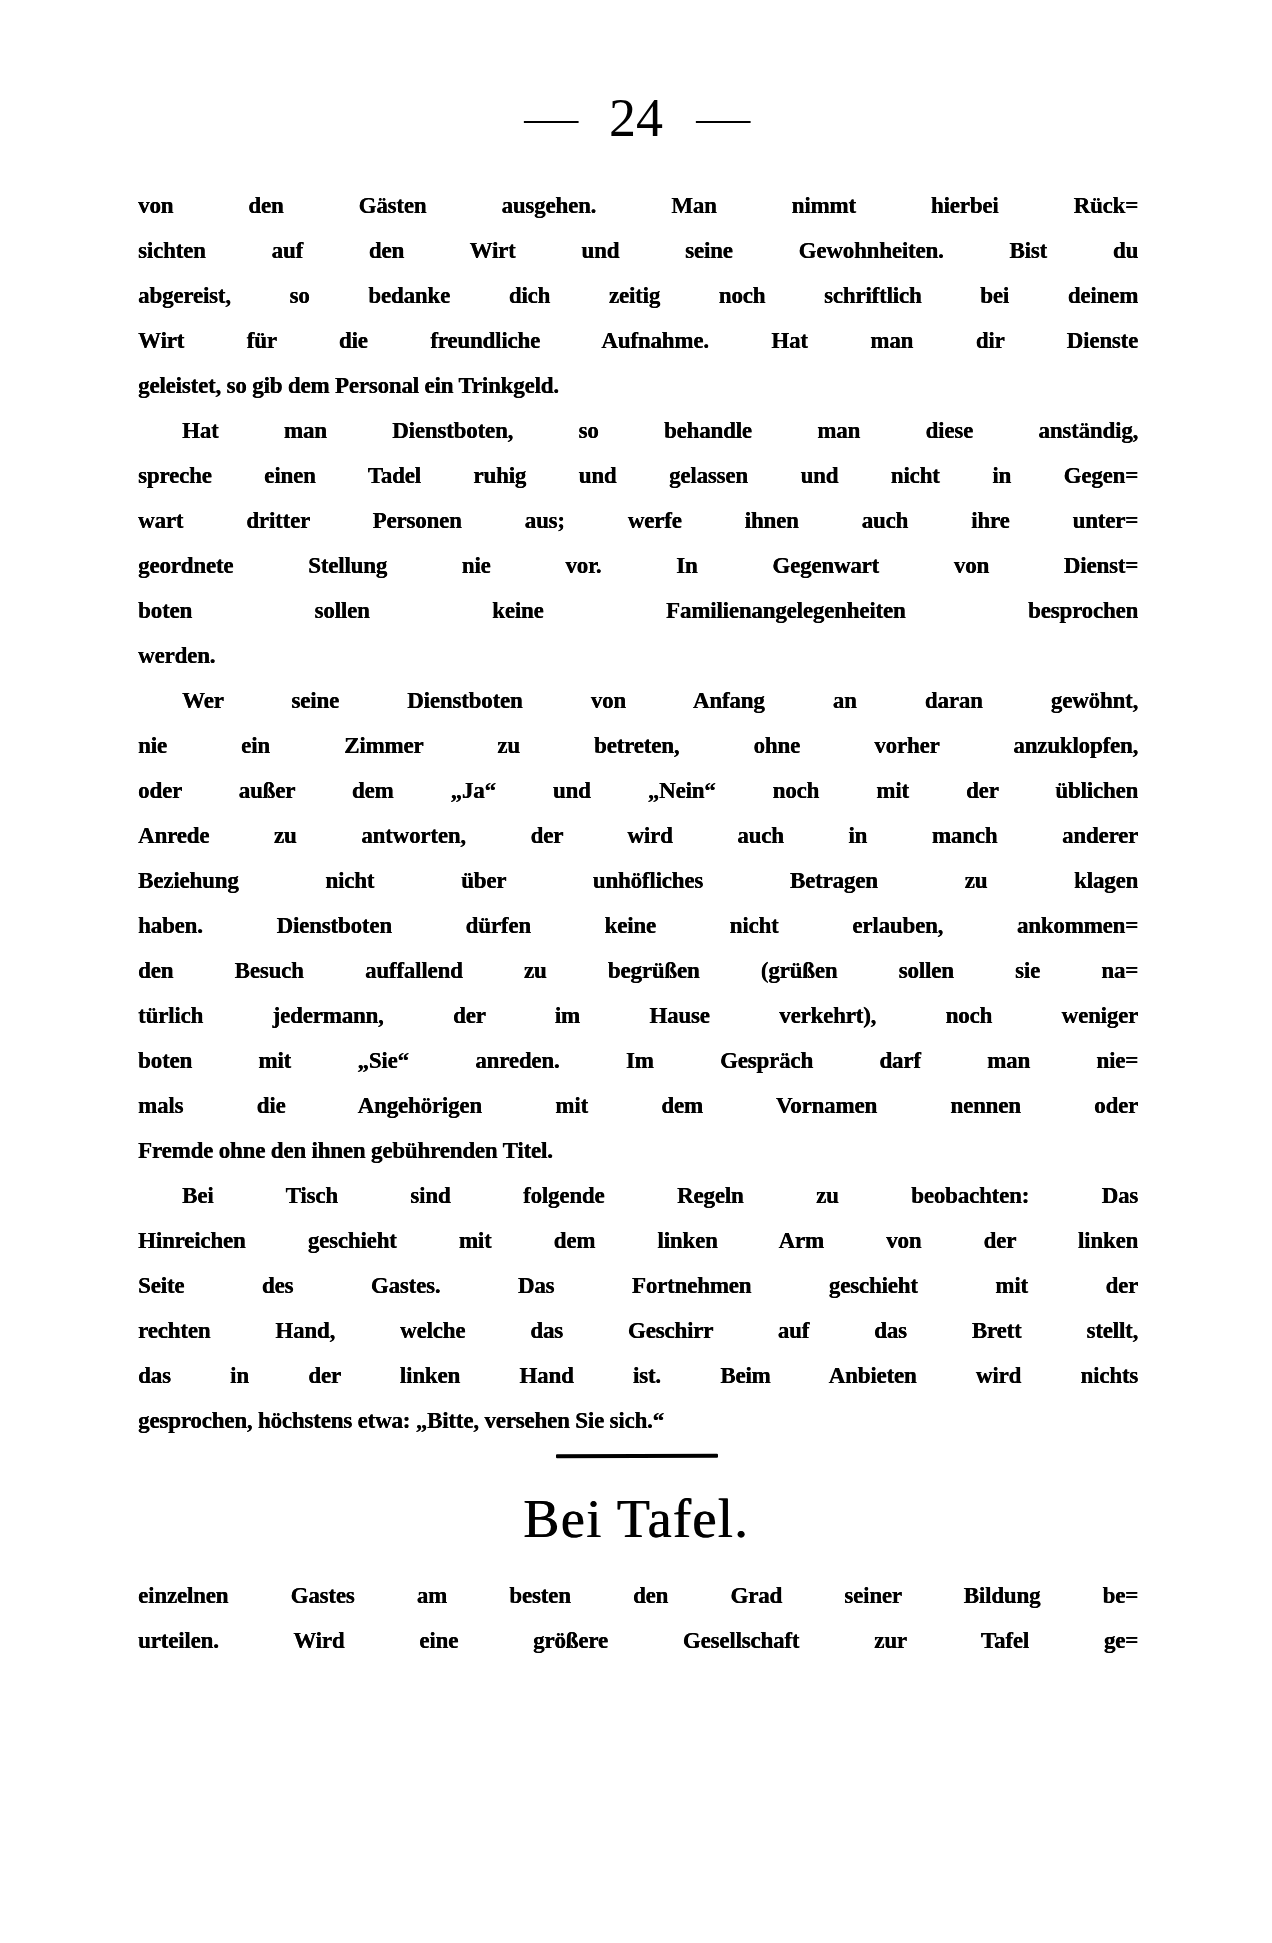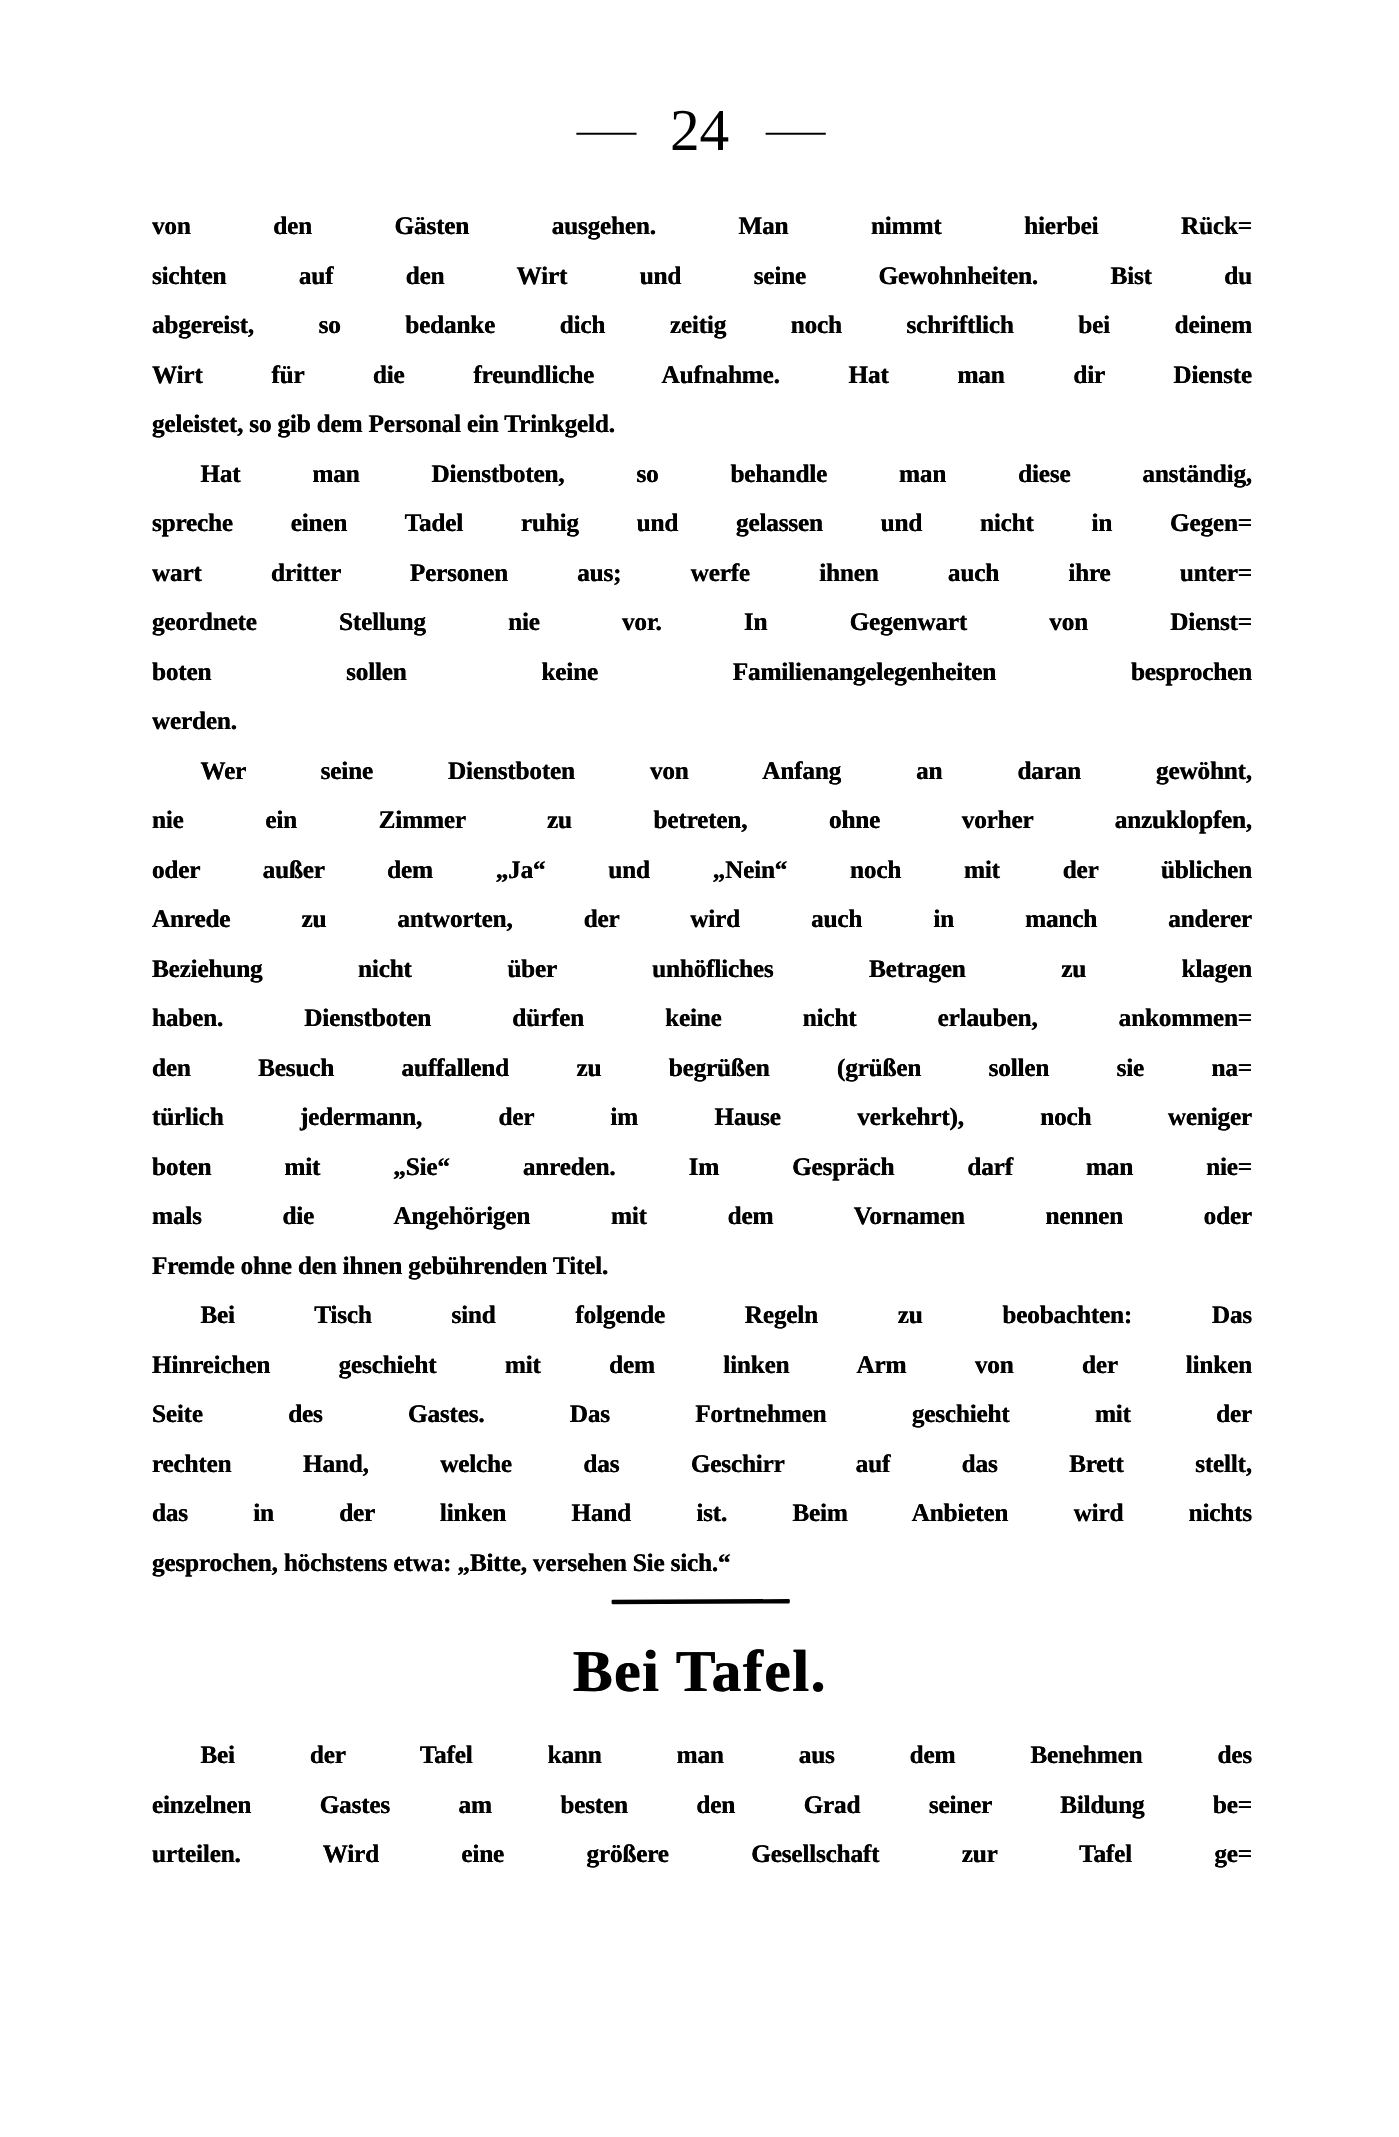--- a/index.html
+++ b/index.html
@@ -61,21 +61,21 @@
     background: #000;
     margin: 10px 0 0 556px;
     transform: rotate(-0.25deg);
     border-radius: 1px;
   }
   .heading {
     margin: 30px 0 0 0;
     text-align: center;
     font-size: 54px;
     line-height: 62px;
-    font-weight: 700;
+    font-weight: 400;
     letter-spacing: 1.5px;
     text-shadow: 0.8px 0 0 currentColor;
   }
   #body-section { margin-top: 24px; }
 </style>
 </head>
 <body>
 
 <div class="page">
 
@@ -123,19 +123,18 @@
         <div class="line last">gesprochen, höchstens etwa: „Bitte, versehen Sie sich.“</div>
       </div>
     </div>
 
   <div class="divider"></div>
 
   <div class="heading">Bei Tafel.</div>
 
   <div class="text-col" id="body-section">
       <div class="para">
-        <div class="line indent">Bei der Tafel kann man aus dem Benehmen des</div>
         <div class="line">einzelnen Gastes am besten den Grad seiner Bildung be=</div>
         <div class="line">urteilen. Wird eine größere Gesellschaft zur Tafel ge=</div>
       </div>
     </div>
 
 </div>
 
 </body></html>

